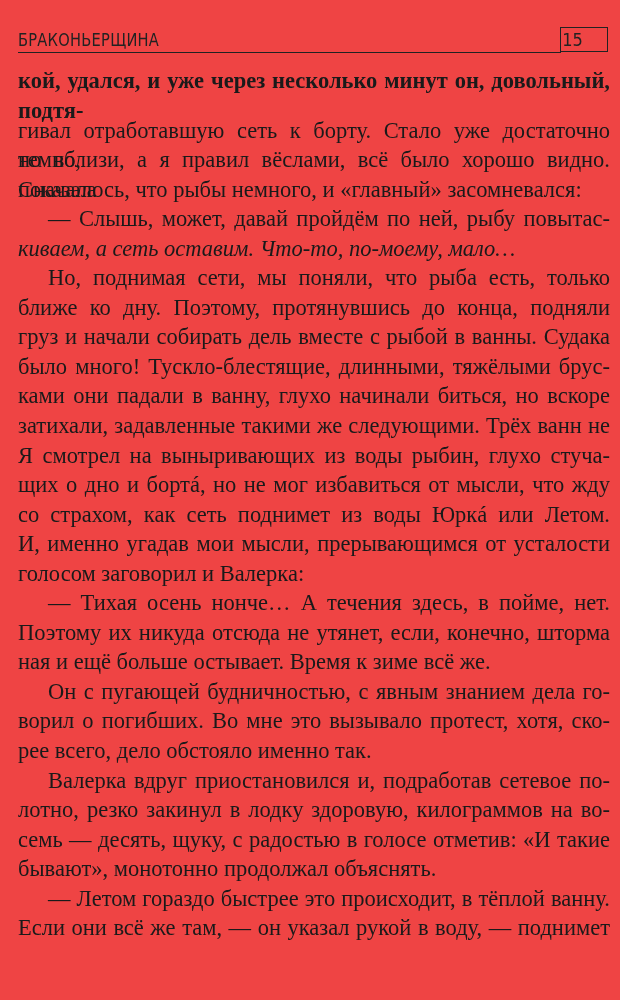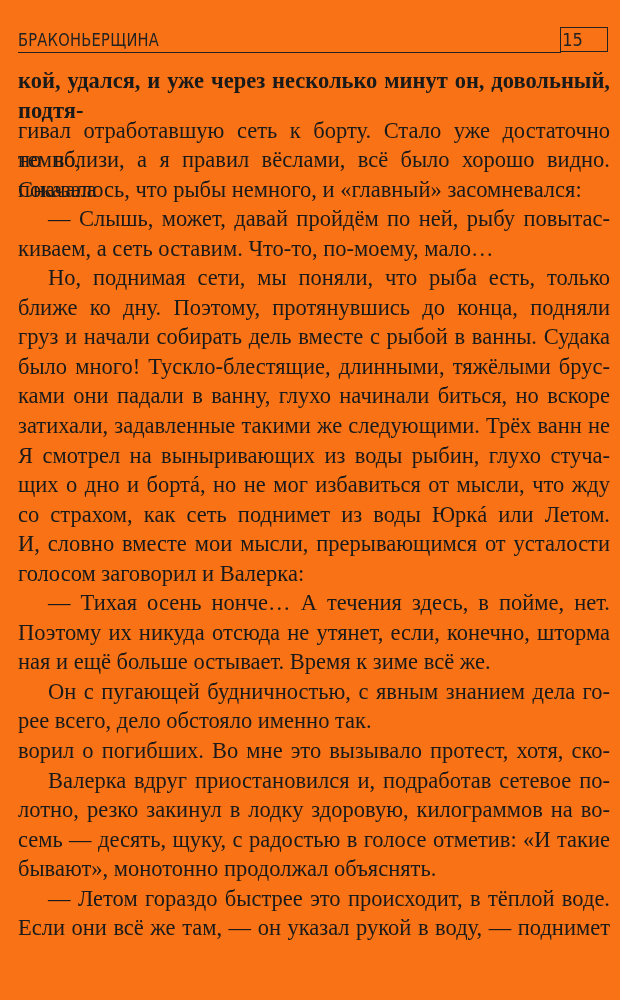--- a/index.html
+++ b/index.html
@@ -1,17 +1,17 @@
 <!DOCTYPE html>
 <html><head>
 <meta charset="utf-8">
 <style>
   html, body { margin: 0; padding: 0; background: #ffffff; }
   body { width: 620px; height: 1000px; position: relative; overflow: hidden; }
-  .page { position: absolute; left: 0; top: 0; width: 620px; height: 1000px; background: #f97316; }
+  .page { position: absolute; left: 0; top: 0; width: 620px; height: 1000px; background: #ef4444; }
   .running-head {
     position: absolute; left: 18px; top: 30px;
     font-family: "DejaVu Sans", sans-serif; font-size: 17px; letter-spacing: 0.3px;
     color: #222; font-weight: normal; transform: scaleX(0.86); transform-origin: left top;
   }
   .head-rule {
     position: absolute; left: 18px; top: 52px; width: 543px; height: 0;
     border-top: 1.6px solid #222;
   }
   .page-number-box {
@@ -55,21 +55,21 @@
       </div>
       <div class="line" style="height: 29.5484px; line-height: 29.5484px;">
         <span class="line-inner">но вблизи, а я правил вёслами, всё было хорошо видно. Сначала</span>
       </div>
       <div class="line last" style="height: 29.5484px; line-height: 29.5484px;">
         <span class="line-inner">показалось, что рыбы немного, и «главный» засомневался:</span>
       </div>
       <div class="line indent" style="height: 29.5484px; line-height: 29.5484px;">
         <span class="line-inner">— Слышь, может, давай пройдём по ней, рыбу повытас-</span>
       </div>
-      <div class="line last" style="height: 29.5484px; line-height: 29.5484px;">
+      <div class="line last" style="height: 29.5484px; line-height: 29.5484px; font-style: italic;">
         <span class="line-inner">киваем, а сеть оставим. Что-то, по-моему, мало…</span>
       </div>
       <div class="line indent" style="height: 29.5484px; line-height: 29.5484px;">
         <span class="line-inner">Но, поднимая сети, мы поняли, что рыба есть, только</span>
       </div>
       <div class="line" style="height: 29.5484px; line-height: 29.5484px;">
         <span class="line-inner">ближе ко дну. Поэтому, протянувшись до конца, подняли</span>
       </div>
       <div class="line" style="height: 29.5484px; line-height: 29.5484px;">
         <span class="line-inner">груз и начали собирать дель вместе с рыбой в ванны. Судака</span>
@@ -86,55 +86,55 @@
       <div class="line" style="height: 29.5484px; line-height: 29.5484px;">
         <span class="line-inner">Я смотрел на выныривающих из воды рыбин, глухо стуча-</span>
       </div>
       <div class="line" style="height: 29.5484px; line-height: 29.5484px;">
         <span class="line-inner">щих о дно и бортá, но не мог избавиться от мысли, что жду</span>
       </div>
       <div class="line" style="height: 29.5484px; line-height: 29.5484px;">
         <span class="line-inner">со страхом, как сеть поднимет из воды Юркá или Летом.</span>
       </div>
       <div class="line" style="height: 29.5484px; line-height: 29.5484px;">
-        <span class="line-inner">И, словно вместе мои мысли, прерывающимся от усталости</span>
+        <span class="line-inner">И, именно угадав мои мысли, прерывающимся от усталости</span>
       </div>
       <div class="line last" style="height: 29.5484px; line-height: 29.5484px;">
         <span class="line-inner">голосом заговорил и Валерка:</span>
       </div>
       <div class="line indent" style="height: 29.5484px; line-height: 29.5484px;">
         <span class="line-inner">— Тихая осень нонче… А течения здесь, в пойме, нет.</span>
       </div>
       <div class="line" style="height: 29.5484px; line-height: 29.5484px;">
         <span class="line-inner">Поэтому их никуда отсюда не утянет, если, конечно, шторма</span>
       </div>
       <div class="line last" style="height: 29.5484px; line-height: 29.5484px;">
         <span class="line-inner">ная и ещё больше остывает. Время к зиме всё же.</span>
       </div>
       <div class="line indent" style="height: 29.5484px; line-height: 29.5484px;">
         <span class="line-inner">Он с пугающей будничностью, с явным знанием дела го-</span>
       </div>
+      <div class="line" style="height: 29.5484px; line-height: 29.5484px;">
+        <span class="line-inner">ворил о погибших. Во мне это вызывало протест, хотя, ско-</span>
+      </div>
       <div class="line last" style="height: 29.5484px; line-height: 29.5484px;">
         <span class="line-inner">рее всего, дело обстояло именно так.</span>
-      </div>
-      <div class="line" style="height: 29.5484px; line-height: 29.5484px;">
-        <span class="line-inner">ворил о погибших. Во мне это вызывало протест, хотя, ско-</span>
       </div>
       <div class="line indent" style="height: 29.5484px; line-height: 29.5484px;">
         <span class="line-inner">Валерка вдруг приостановился и, подработав сетевое по-</span>
       </div>
       <div class="line" style="height: 29.5484px; line-height: 29.5484px;">
         <span class="line-inner">лотно, резко закинул в лодку здоровую, килограммов на во-</span>
       </div>
       <div class="line" style="height: 29.5484px; line-height: 29.5484px;">
         <span class="line-inner">семь — десять, щуку, с радостью в голосе отметив: «И такие</span>
       </div>
       <div class="line last" style="height: 29.5484px; line-height: 29.5484px;">
         <span class="line-inner">бывают», монотонно продолжал объяснять.</span>
       </div>
       <div class="line indent" style="height: 29.5484px; line-height: 29.5484px;">
-        <span class="line-inner">— Летом гораздо быстрее это происходит, в тёплой воде.</span>
+        <span class="line-inner">— Летом гораздо быстрее это происходит, в тёплой ванну.</span>
       </div>
       <div class="line" style="height: 29.5484px; line-height: 29.5484px;">
         <span class="line-inner">Если они всё же там, — он указал рукой в воду, — поднимет</span>
       </div>
     </div>
 </div>
 
 </body></html>

